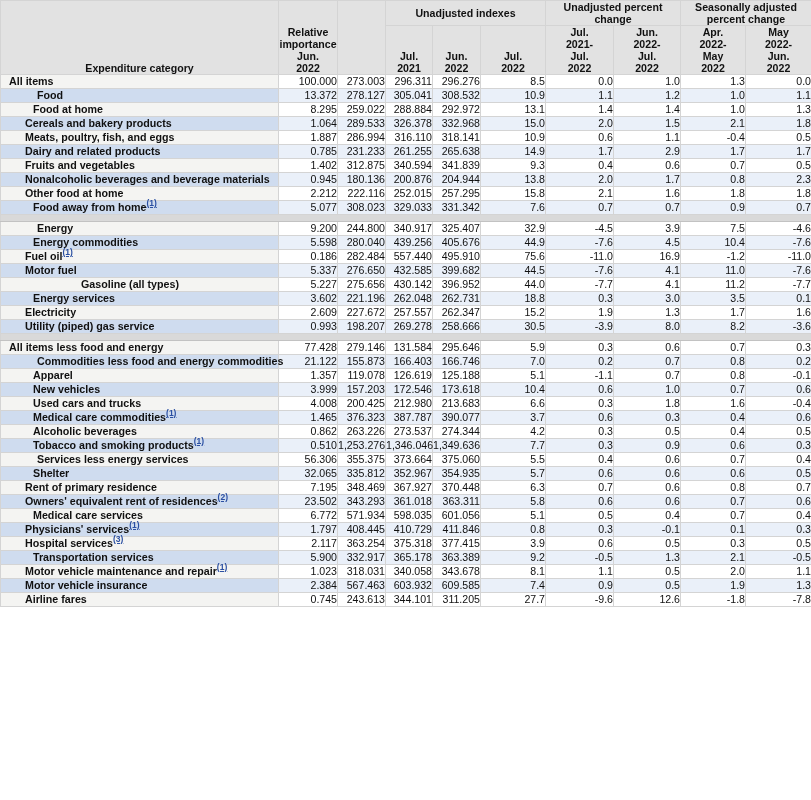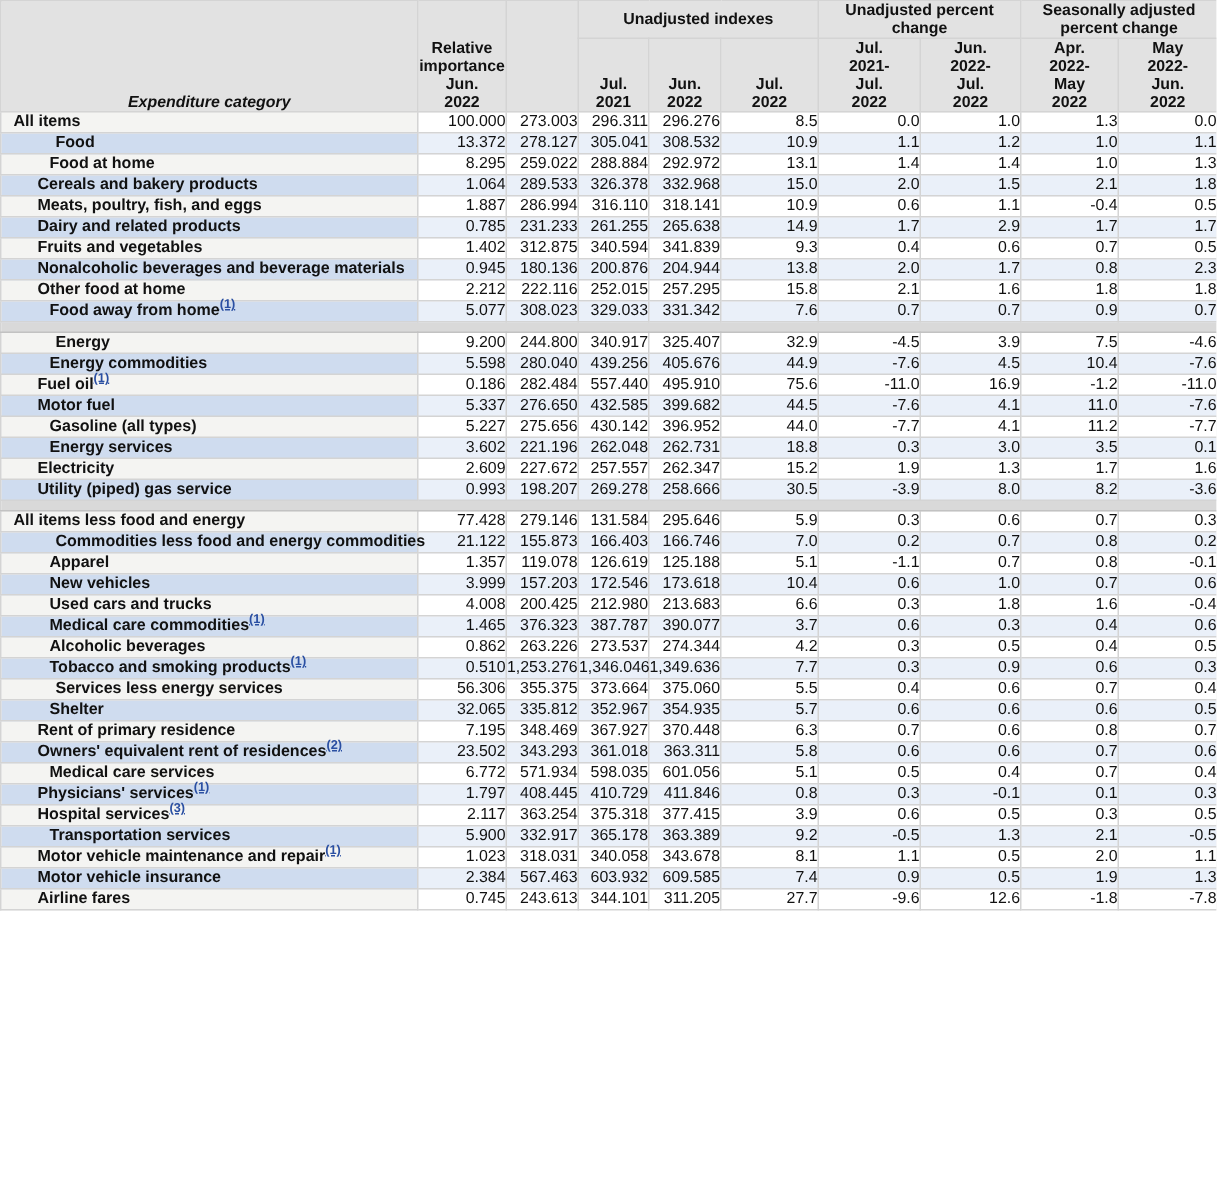--- a/index.html
+++ b/index.html
@@ -41,21 +41,20 @@
   th.grp {
     vertical-align: middle;
     padding: 3px 2px 4px 2px;
     border-bottom: 1px solid #b9b9b9;
   }
   th.blank-top { background: #e2e2e2; border-bottom: 1px solid #e2e2e2; }
   th.cat {
     text-align: center;
     vertical-align: bottom;
     padding-bottom: 6px;
-    font-style: italic;
   }
   th.sub {
     padding: 2px 5px 5px 2px;
     line-height: 12px;
   }
   th.sub .lines { display: block; }
 
   
   tbody td { line-height: 13px; }
   td.label {
@@ -70,21 +69,21 @@
     text-align: right;
     padding: 3px 5px 3px 2px;
     font-size: 10.6px;
     white-space: nowrap;
     color: #111;
   }
   tr.lvl0 td.label { padding-left: 8px; }
   tr.lvl1 td.label { padding-left: 36px; }
   tr.lvl2 td.label { padding-left: 32px; }
   tr.lvl3 td.label { padding-left: 24px; }
-  tr.lvl4 td.label { padding-left: 32px; }
+  tr.lvl4 td.label { padding-left: 80px; }
 
   tr.shadeA td { background: #f4f4f2; }
   tr.shadeA td.num { background: #ffffff; }
   tr.shadeB td { background: #cfdcef; }
   tr.shadeB td.num { background: #eaf0f9; }
 
   tr.spacer td {
     height: 7px;
     padding: 0;
     background: #d9d9d9;

